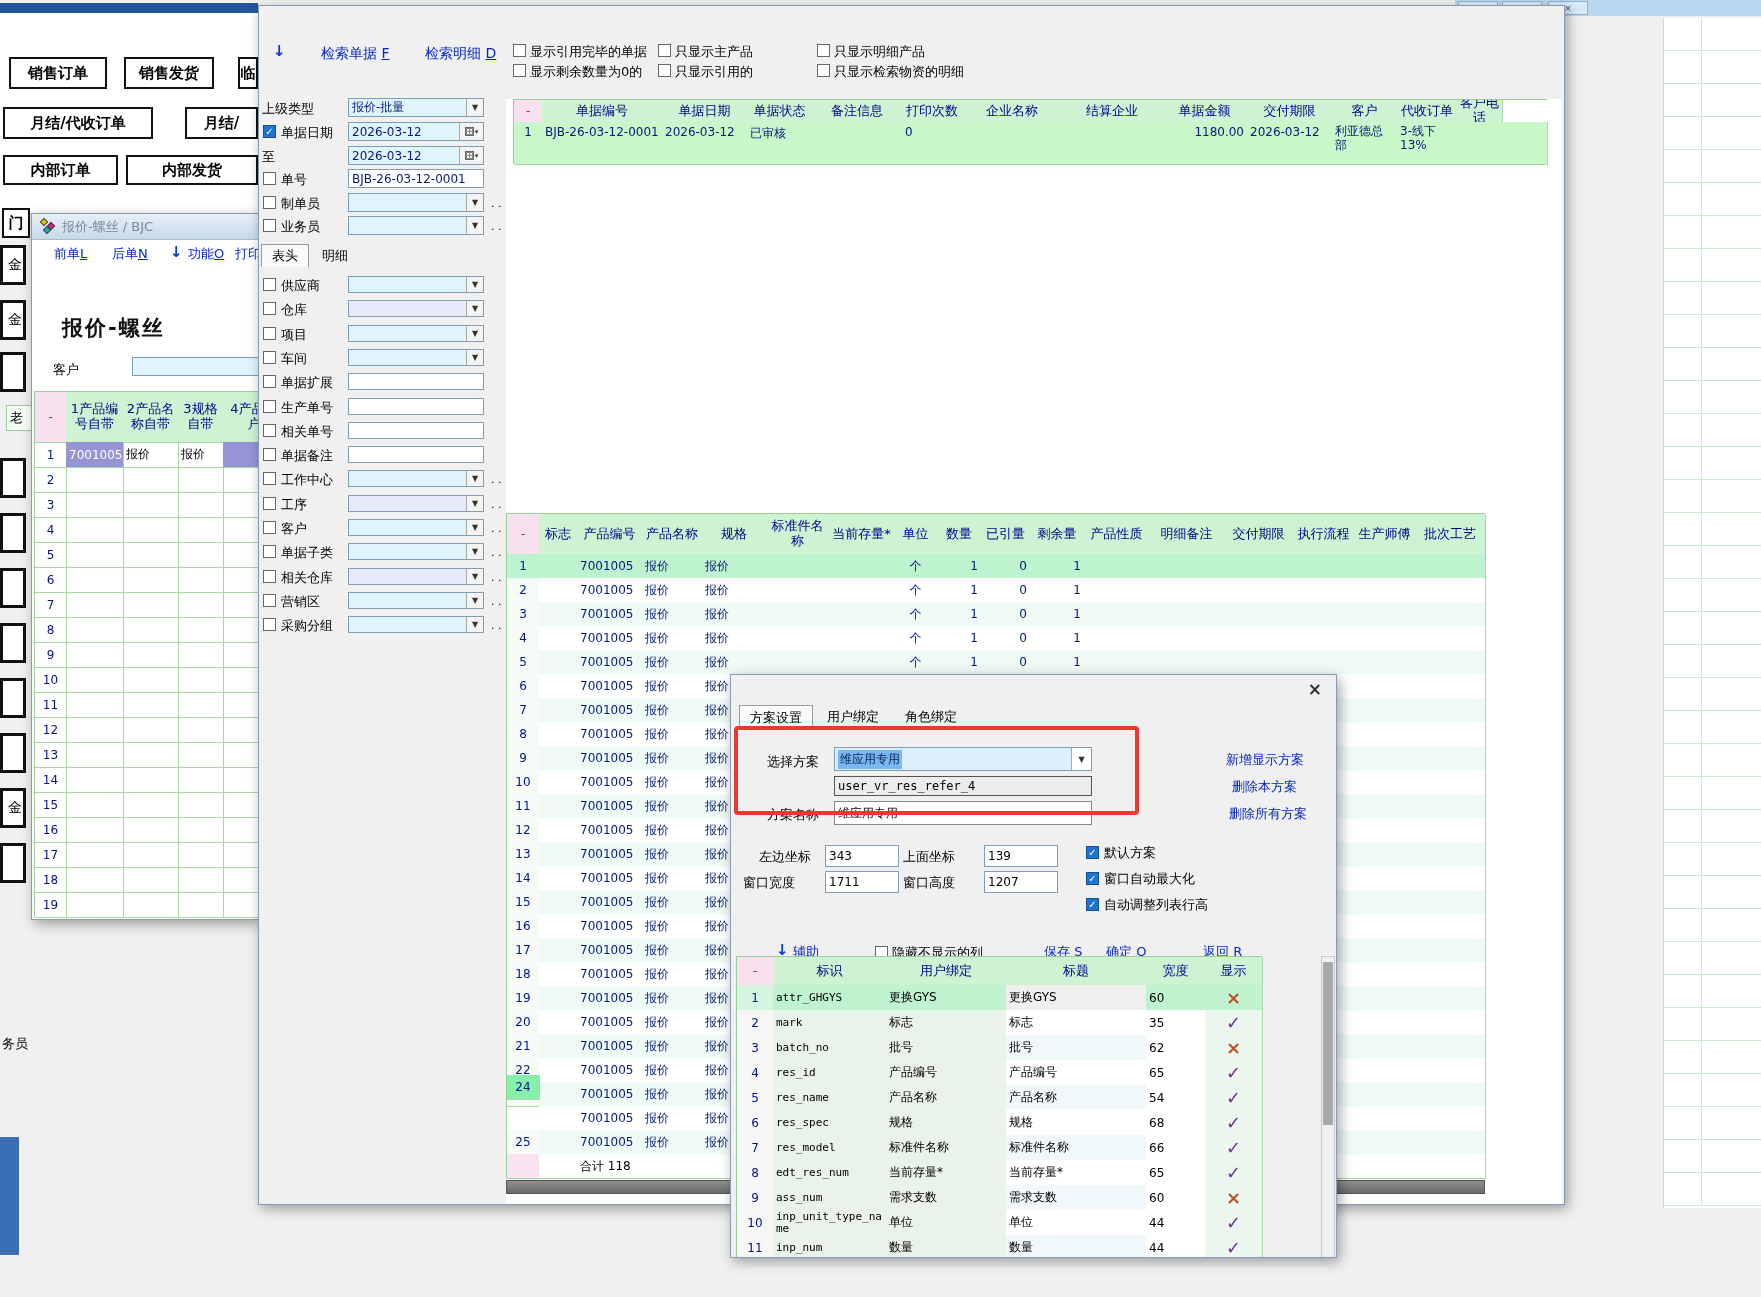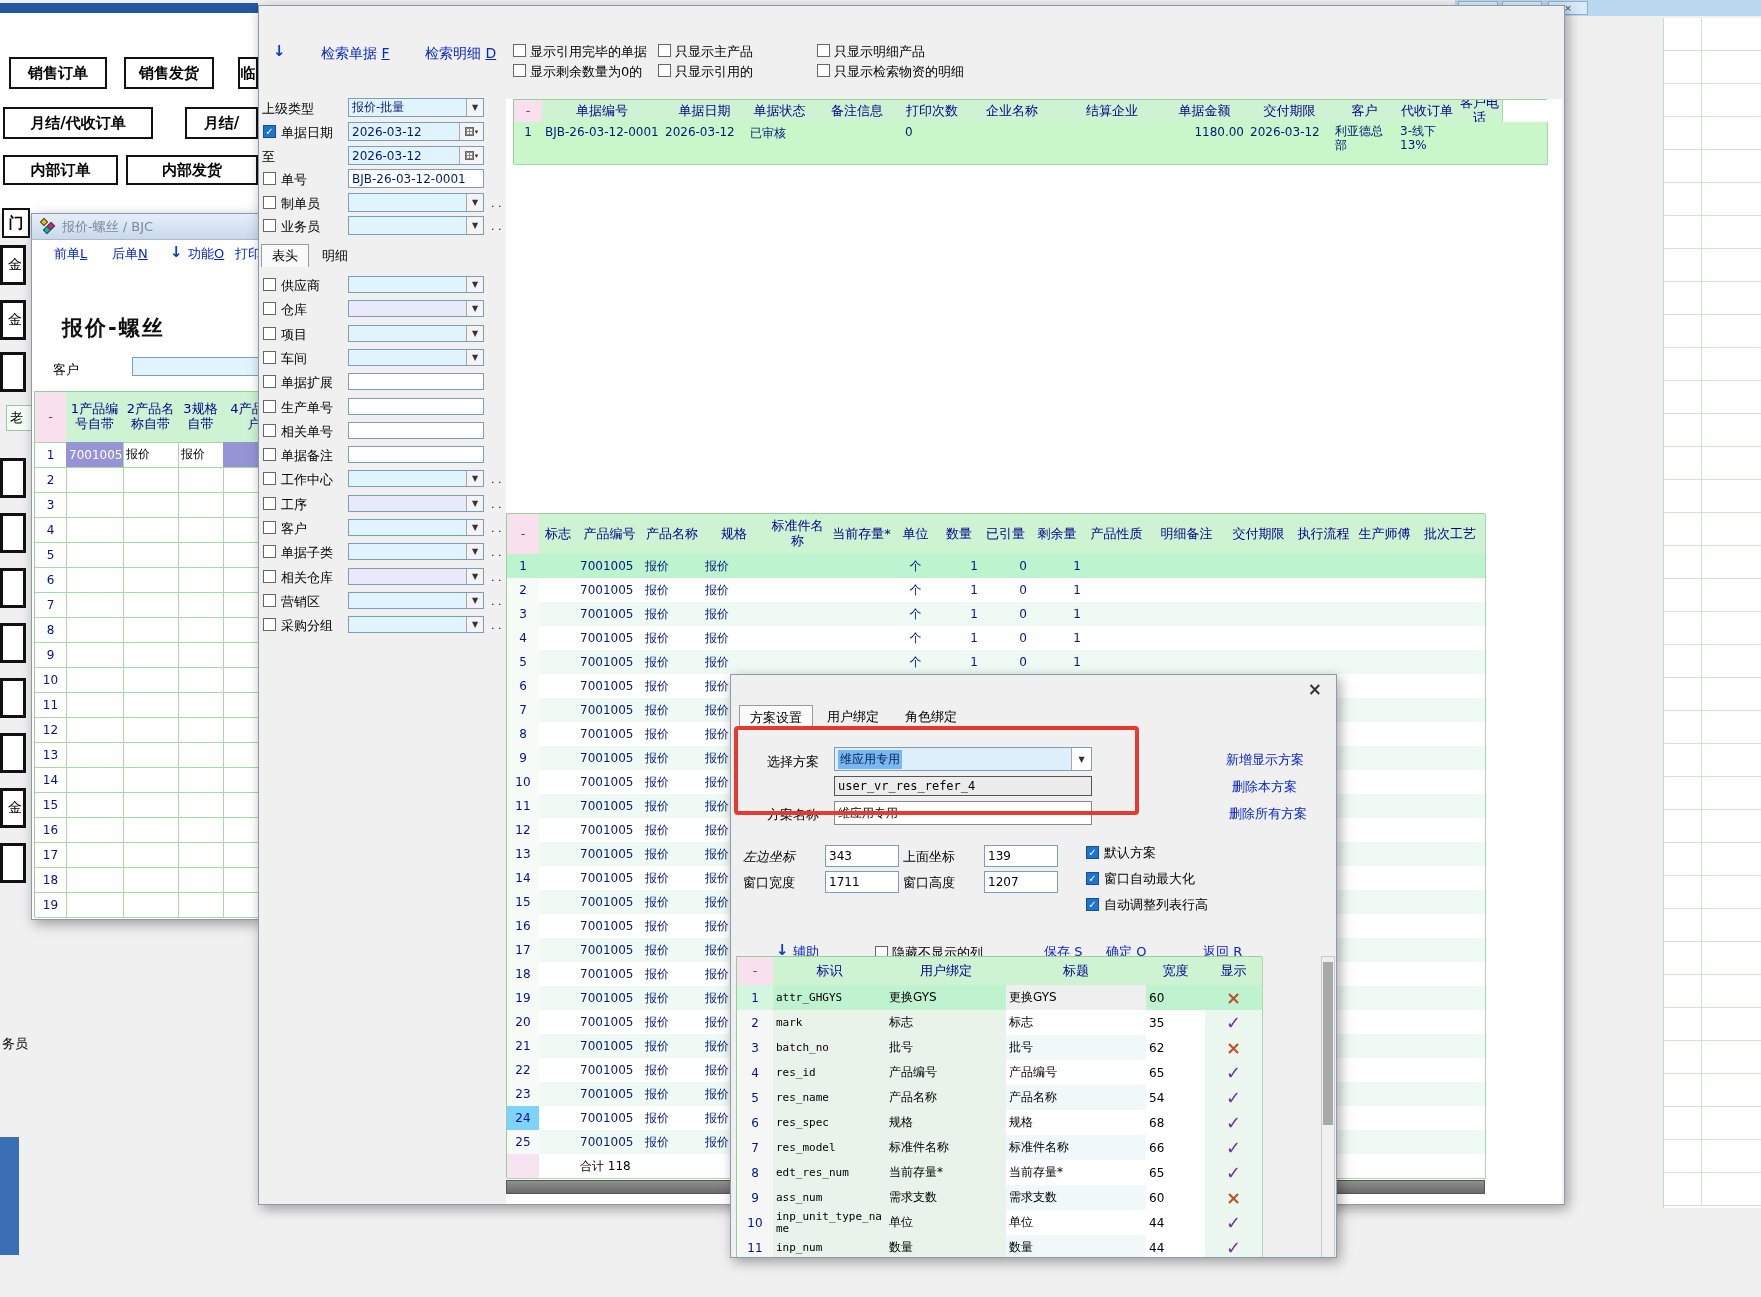--- a/index.html
+++ b/index.html
@@ -801,21 +801,21 @@
         <div class="c" style="position: absolute; left: 387px; top: 568px; width: 44px; height: 25px; background: rgb(238, 250, 243); justify-content: center;">个</div>
         <div class="c" style="position: absolute; left: 430px; top: 568px; width: 45px; height: 25px; background: rgb(238, 250, 243); justify-content: flex-end;">1</div>
         <div class="c" style="position: absolute; left: 474px; top: 568px; width: 50px; height: 25px; background: rgb(238, 250, 243); justify-content: flex-end;">0</div>
         <div class="c" style="position: absolute; left: 523px; top: 568px; width: 55px; height: 25px; background: rgb(238, 250, 243); justify-content: flex-end;">1</div>
         <div class="c" style="position: absolute; left: 577px; top: 568px; width: 66px; height: 25px; background: rgb(238, 250, 243);"></div>
         <div class="c" style="position: absolute; left: 642px; top: 568px; width: 76px; height: 25px; background: rgb(238, 250, 243);"></div>
         <div class="c" style="position: absolute; left: 717px; top: 568px; width: 70px; height: 25px; background: rgb(238, 250, 243);"></div>
         <div class="c" style="position: absolute; left: 786px; top: 568px; width: 62px; height: 25px; background: rgb(238, 250, 243);"></div>
         <div class="c" style="position: absolute; left: 847px; top: 568px; width: 62px; height: 25px; background: rgb(238, 250, 243);"></div>
         <div class="c" style="position: absolute; left: 908px; top: 568px; width: 71px; height: 25px; background: rgb(238, 250, 243);"></div>
-        <div class="c" style="position: absolute; left: 0px; top: 592px; width: 33px; height: 25px; justify-content: center; color: rgb(0, 19, 139); background: #7dd3fc;">24</div>
+        <div class="c" style="position: absolute; left: 0px; top: 561px; width: 33px; height: 25px; justify-content: center; color: rgb(0, 19, 139); background: #86efac;">24</div>
         <div class="c" style="position: absolute; left: 32px; top: 592px; width: 39px; height: 25px; background: rgb(255, 255, 255);"></div>
         <div class="c" style="position: absolute; left: 70px; top: 592px; width: 66px; height: 25px; background: rgb(255, 255, 255);">7001005</div>
         <div class="c" style="position: absolute; left: 135px; top: 592px; width: 61px; height: 25px; background: rgb(255, 255, 255);">报价</div>
         <div class="c" style="position: absolute; left: 195px; top: 592px; width: 65px; height: 25px; background: rgb(255, 255, 255);">报价</div>
         <div class="c" style="position: absolute; left: 259px; top: 592px; width: 64px; height: 25px; background: rgb(255, 255, 255);"></div>
         <div class="c" style="position: absolute; left: 322px; top: 592px; width: 66px; height: 25px; background: rgb(255, 255, 255);"></div>
         <div class="c" style="position: absolute; left: 387px; top: 592px; width: 44px; height: 25px; background: rgb(255, 255, 255); justify-content: center;">个</div>
         <div class="c" style="position: absolute; left: 430px; top: 592px; width: 45px; height: 25px; background: rgb(255, 255, 255); justify-content: flex-end;">1</div>
         <div class="c" style="position: absolute; left: 474px; top: 592px; width: 50px; height: 25px; background: rgb(255, 255, 255); justify-content: flex-end;">0</div>
         <div class="c" style="position: absolute; left: 523px; top: 592px; width: 55px; height: 25px; background: rgb(255, 255, 255); justify-content: flex-end;">1</div>
@@ -873,21 +873,21 @@
     </div>
     <div class="fld" style="left:103px;top:101px;width:258px;height:20px;background:#ececec;font-family:'DejaVu Sans Mono','Liberation Mono',monospace;font-size:12px;color:#000;border-color:#555;">user_vr_res_refer_4</div>
     <div class="lbl" style="left:36px;top:131px;">方案名称</div>
     <div class="fld" style="left:103px;top:126px;width:258px;height:24px;color:#000;border-color:#888;">维应用专用</div>
   <div class="tab active" style="position: absolute; left: 8px; top: 30px; width: 74px; height: 24px;">方案设置</div>
       <div class="tab" style="position: absolute; left: 84px; top: 30px; width: 76px; height: 24px;">用户绑定</div>
       <div class="tab" style="position: absolute; left: 162px; top: 30px; width: 76px; height: 24px;">角色绑定</div>
       <div class="link" style="position: absolute; left: 495px; top: 76px; font-size: 13px;"><span>新增显示方案</span></div>
       <div class="link" style="position: absolute; left: 501px; top: 103px; font-size: 13px;"><span>删除本方案</span></div>
       <div class="link" style="position: absolute; left: 498px; top: 130px; font-size: 13px;"><span>删除所有方案</span></div>
-      <div class="lbl" style="position: absolute; left: 12px; top: 173px; font-style: italic;">左边坐标</div>
+      <div class="lbl" style="position: absolute; left: 28px; top: 173px;">左边坐标</div>
       <div class="fld" style="position: absolute; left: 94px; top: 170px; width: 74px; height: 22px; color: rgb(0, 0, 0);">343</div>
       <div class="lbl" style="position: absolute; left: 172px; top: 173px;">上面坐标</div>
       <div class="fld" style="position: absolute; left: 253px; top: 170px; width: 74px; height: 22px; color: rgb(0, 0, 0);">139</div>
       <div class="lbl" style="position: absolute; left: 12px; top: 199px;">窗口宽度</div>
       <div class="fld" style="position: absolute; left: 94px; top: 196px; width: 74px; height: 22px; color: rgb(0, 0, 0);">1711</div>
       <div class="lbl" style="position: absolute; left: 172px; top: 199px;">窗口高度</div>
       <div class="fld" style="position: absolute; left: 253px; top: 196px; width: 74px; height: 22px; color: rgb(0, 0, 0);">1207</div>
       <div class="cb on" style="position: absolute; left: 355px; top: 171px; width: 13px; height: 13px;">✓</div>
       <div class="lbl" style="position: absolute; left: 373px; top: 169px;">默认方案</div>
       <div class="cb on" style="position: absolute; left: 355px; top: 197px; width: 13px; height: 13px;">✓</div>

